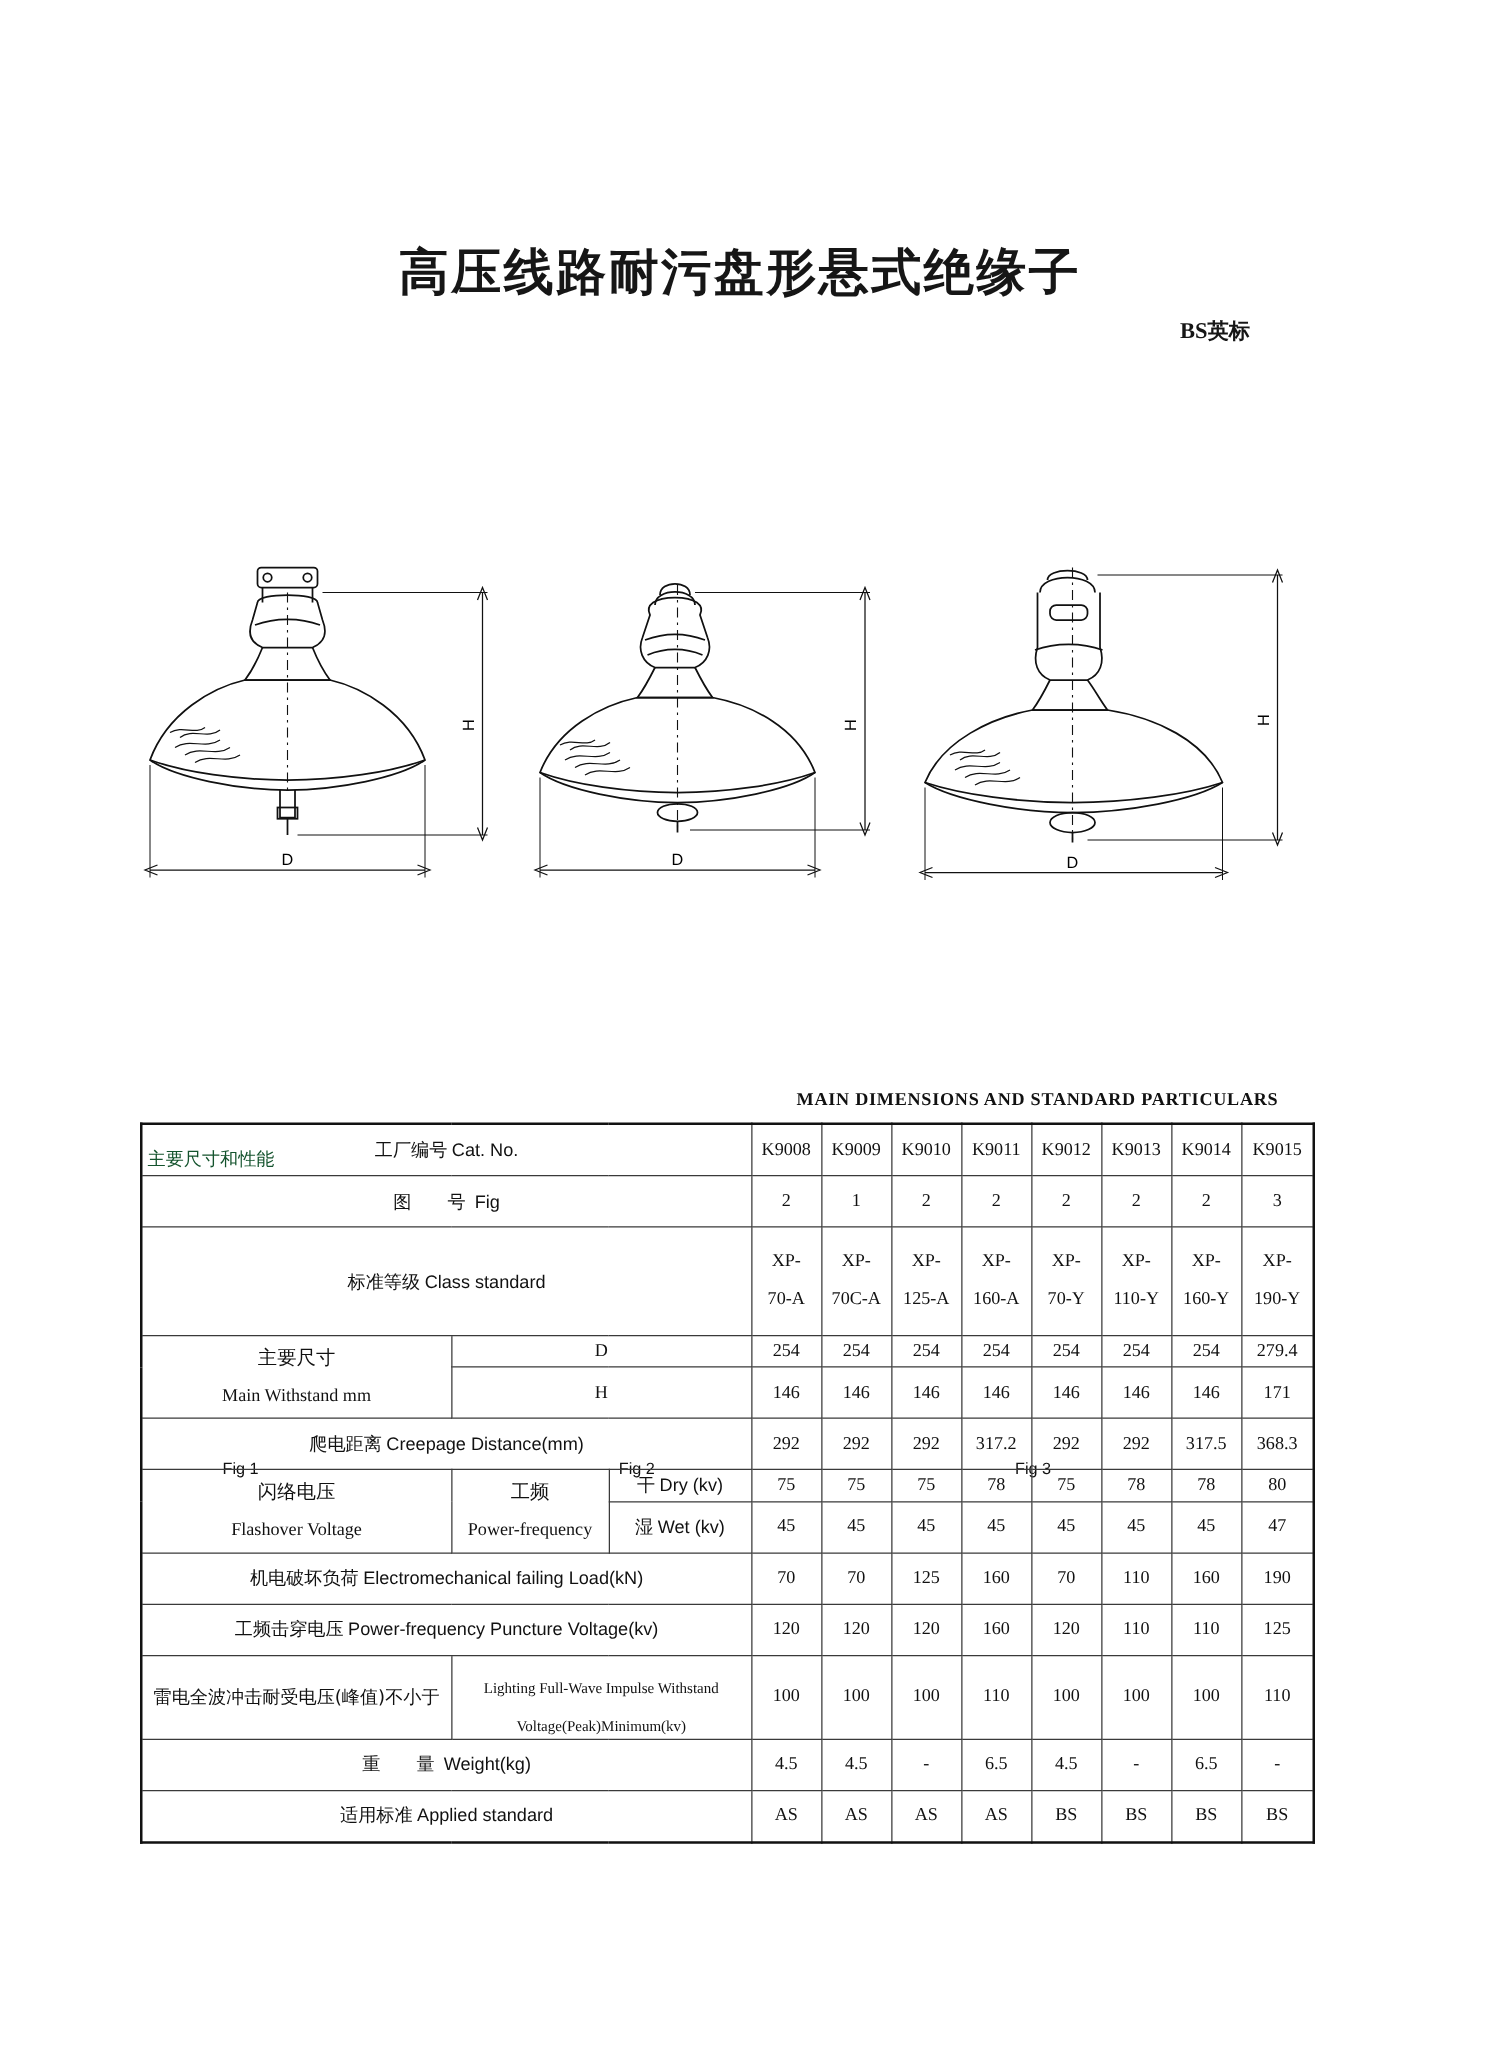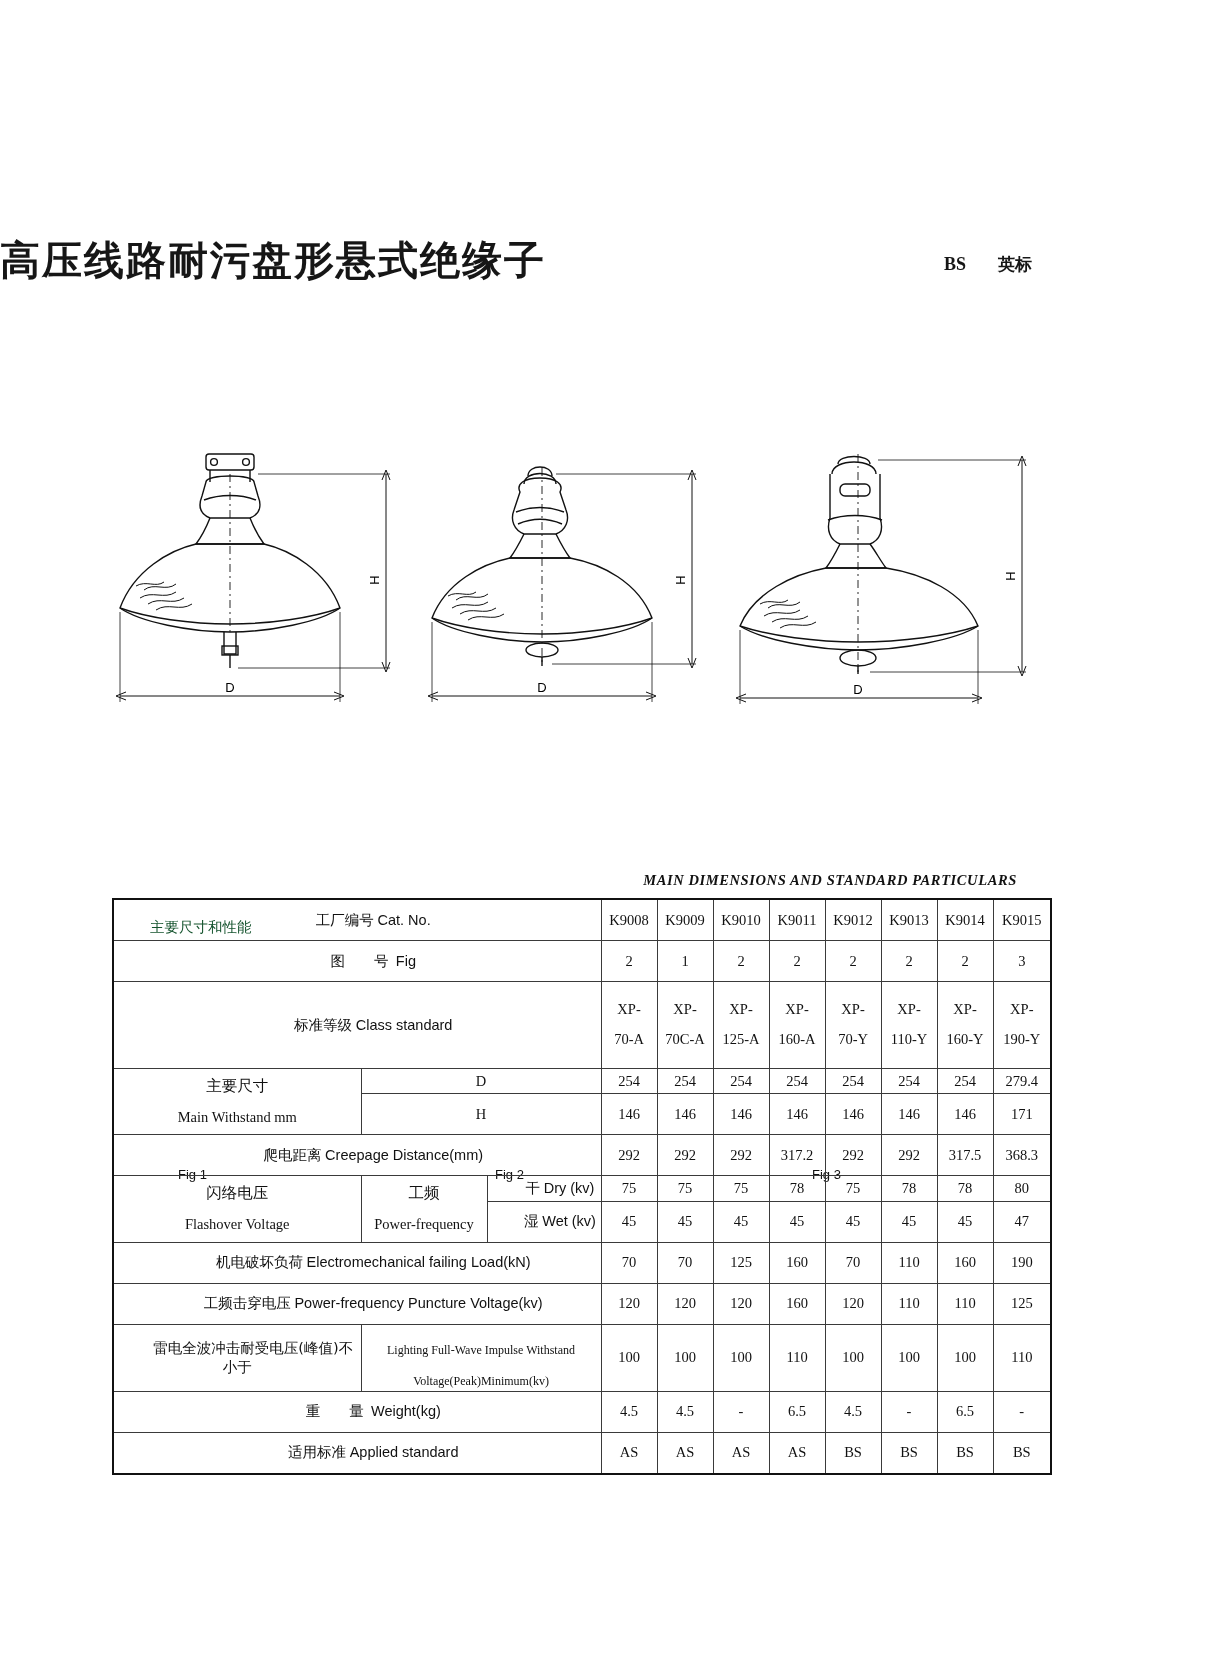--- a/index.html
+++ b/index.html
@@ -7,21 +7,21 @@
     width:1205px;height:1654px;
     background:#ffffff;
     font-family:"Liberation Serif", serif;
     color:#111;
     position:relative;
     overflow:hidden;
   }
   .page{position:relative;width:1205px;height:1654px;}
 
   
-  .header{position:absolute;top:195px;left:0;width:1184px;margin-top:42px;}
+  .header{position:absolute;top:195px;left:0;width:1184px;text-align:center;}
   .title-cn{
     font-family:"DejaVu Serif", serif;
     font-size:40px;font-weight:bold;letter-spacing:2px;
     line-height:1.15;color:#161616;
   }
   .title-en{
     font-family:"Liberation Serif", serif;
     font-size:23px;margin-top:8px;color:#161616;letter-spacing:.2px;
   }
   .bs-tag{
@@ -47,21 +47,21 @@
   .cap-3{left:812px;}
 
   
   .sec-cn{
     position:absolute;top:870px;left:118px;
     font-family:"DejaVu Sans", sans-serif;font-size:15px;color:#14532d;margin-top:48px;
   }
   .sec-en{
     position:absolute;top:872px;left:620px;width:420px;text-align:center;
     font-family:"Liberation Serif", serif;font-size:14.5px;font-weight:bold;
-    letter-spacing:.6px;color:#111;font-style:italic;
+    letter-spacing:.6px;color:#111;
   }
 
   
   .tbl-wrap{position:absolute;top:898px;left:112px;width:938px;}
   table.spec{
     border-collapse:collapse;width:938px;
     table-layout:fixed;
     border:2px solid #111;
   }
   table.spec td{
@@ -69,21 +69,21 @@
     text-align:center;vertical-align:middle;
     font-family:"Liberation Serif", serif;
     font-size:14.5px;color:#111;
     padding:2px 1px;
   }
   td.lbl{
     text-align:left;padding-left:12px;
     font-size:15px;
   }
   td.lbl-c{text-align:center;}
-  .cn{font-family:"DejaVu Sans", sans-serif;font-size:14.5px;padding-left:32px;}
+  .cn{font-family:"DejaVu Sans", sans-serif;font-size:14.5px;}
   .cn-b{font-family:"DejaVu Sans", sans-serif;font-size:15.5px;}
   .two-line{line-height:1.95;}
   .small-en{font-size:12px;line-height:1.25;display:block;margin-top:16px;}
   .en-in{font-family:Liberation Sans, sans-serif;font-size:14.5px;}
   .stack{display:block;line-height:2.05;}
   .catno{font-size:15px;}
   .hdrrow td{font-size:15px;}
   .tiny-en{font-size:11px;line-height:1.2;}
 </style>
 </head>

